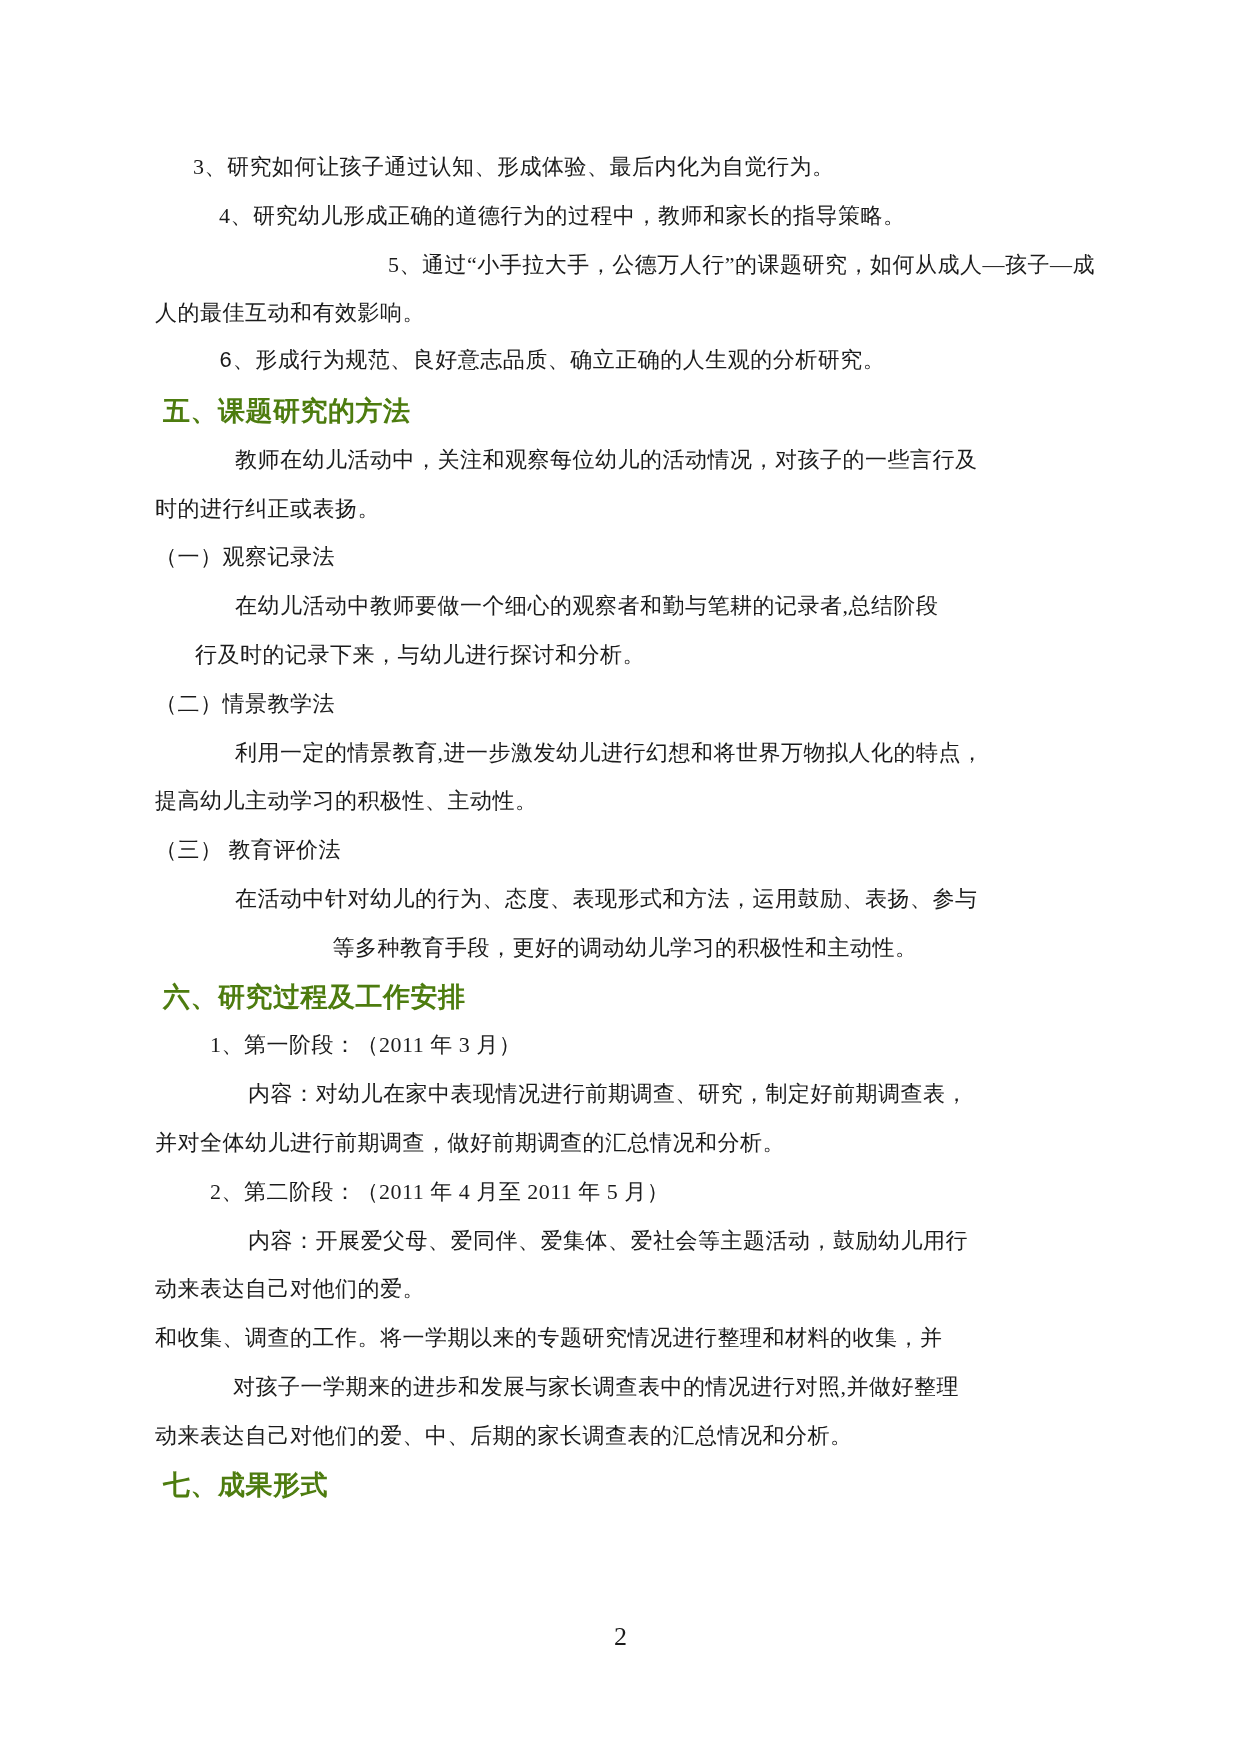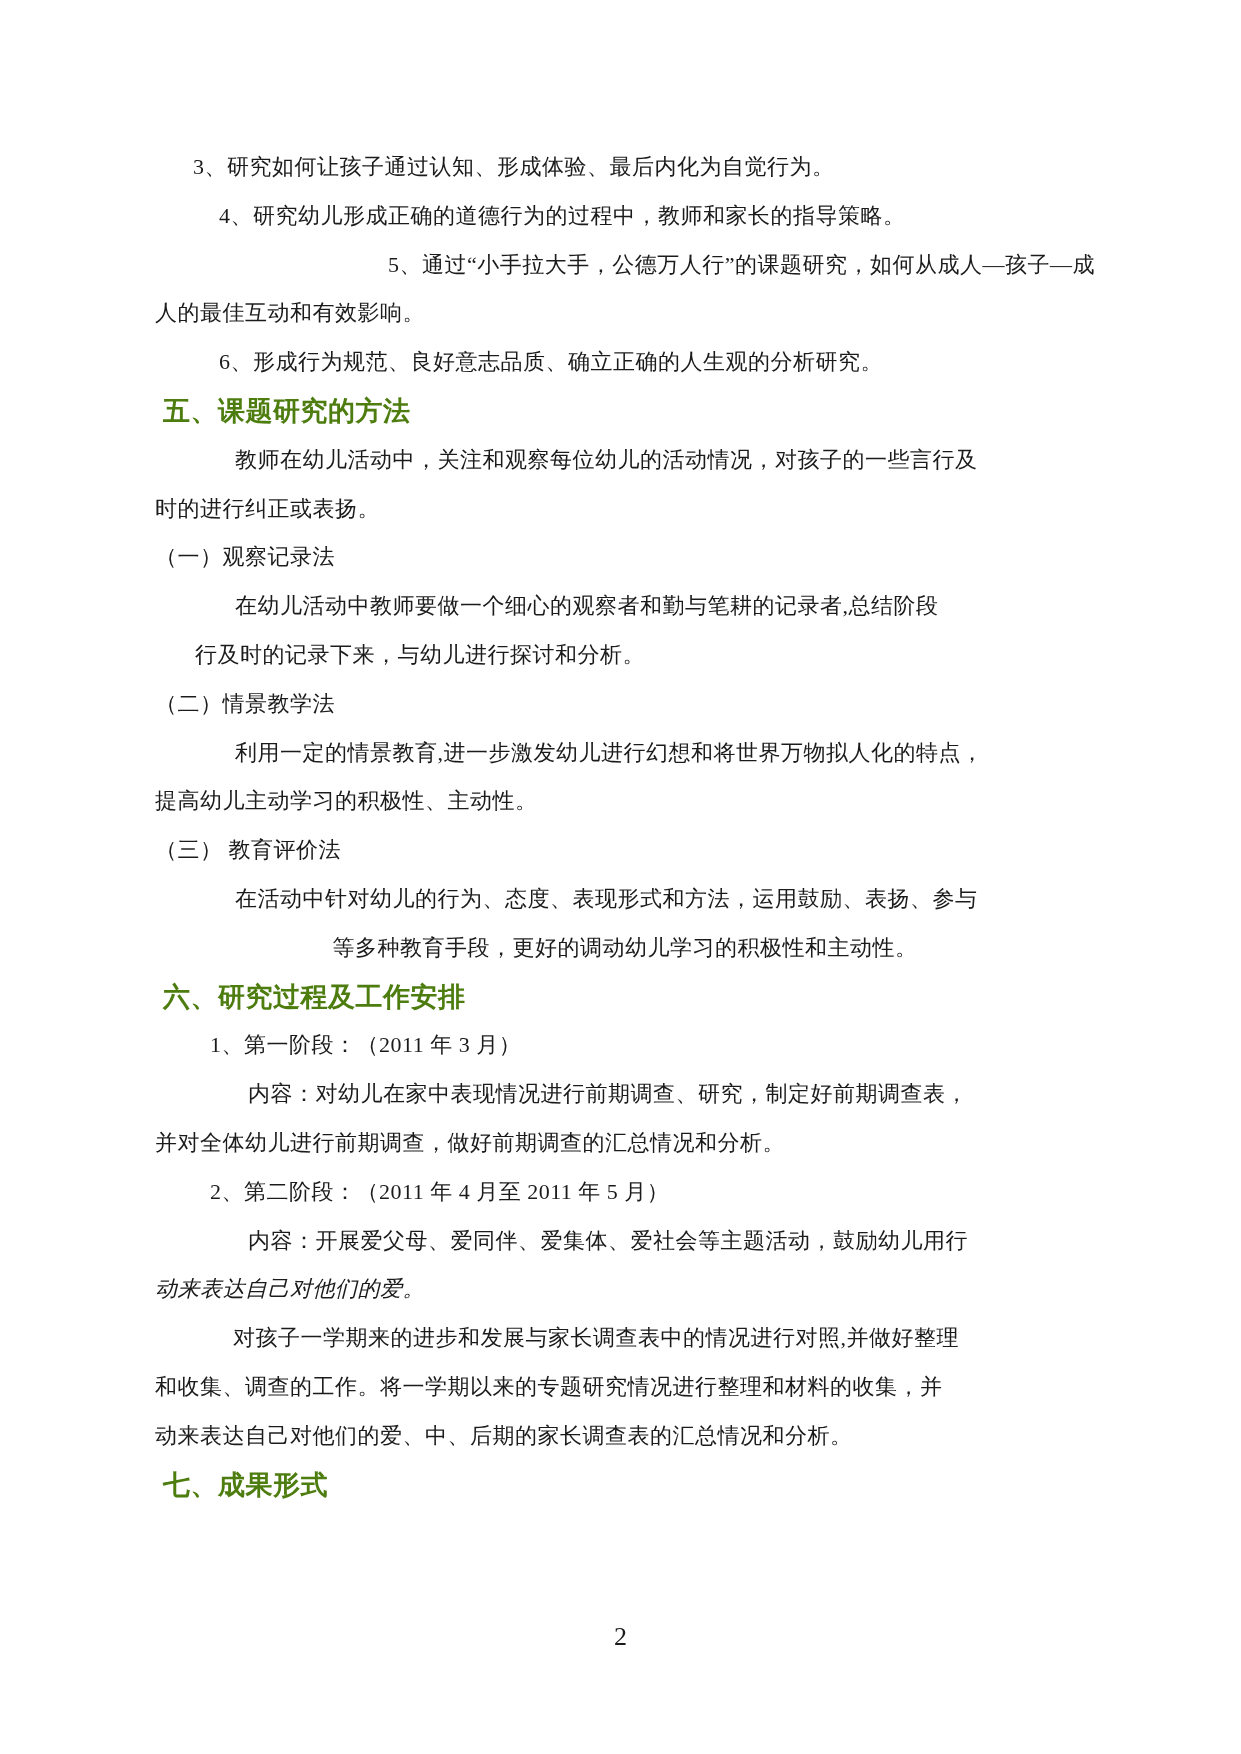--- a/index.html
+++ b/index.html
@@ -43,41 +43,41 @@
 </style>
 </head>
 <body>
 
 <div class="page">
   <div class="content">
       <div class="line" style="padding-left: 38px;">3、研究如何让孩子通过认知、形成体验、最后内化为自觉行为。</div>
       <div class="line" style="padding-left: 64px;">4、研究幼儿形成正确的道德行为的过程中，教师和家长的指导策略。</div>
       <div class="line" style="padding-left: 80px; text-align: right;">5、通过“小手拉大手，公德万人行”的课题研究，如何从成人—孩子—成</div>
       <div class="line" style="padding-left: 0px;">人的最佳互动和有效影响。</div>
-      <div class="line" style="padding-left: 64px;">6、形成行为规范、良好意志品质、确立正确的人生观的分析研究。</div>
+      <div class="line" style="padding-left: 64px; font-family: Liberation Mono, monospace;">6、形成行为规范、良好意志品质、确立正确的人生观的分析研究。</div>
       <div class="line bold" style="padding-left: 8px;">五、课题研究的方法</div>
       <div class="line" style="padding-left: 80px;">教师在幼儿活动中，关注和观察每位幼儿的活动情况，对孩子的一些言行及</div>
       <div class="line" style="padding-left: 0px;">时的进行纠正或表扬。</div>
       <div class="line" style="padding-left: 0px;">（一）观察记录法</div>
       <div class="line" style="padding-left: 80px;">在幼儿活动中教师要做一个细心的观察者和勤与笔耕的记录者,总结阶段</div>
       <div class="line" style="padding-left: 0px; margin-left: 40px;">行及时的记录下来，与幼儿进行探讨和分析。</div>
       <div class="line" style="padding-left: 0px;">（二）情景教学法</div>
       <div class="line" style="padding-left: 80px;">利用一定的情景教育,进一步激发幼儿进行幻想和将世界万物拟人化的特点，</div>
       <div class="line" style="padding-left: 0px;">提高幼儿主动学习的积极性、主动性。</div>
       <div class="line" style="padding-left: 0px;">（三） 教育评价法</div>
       <div class="line" style="padding-left: 80px;">在活动中针对幼儿的行为、态度、表现形式和方法，运用鼓励、表扬、参与</div>
       <div class="line" style="padding-left: 0px; text-align: center;">等多种教育手段，更好的调动幼儿学习的积极性和主动性。</div>
       <div class="line bold" style="padding-left: 8px;">六、研究过程及工作安排</div>
       <div class="line" style="padding-left: 55px;">1、第一阶段：（2011 年 3 月）</div>
       <div class="line" style="padding-left: 93px;">内容：对幼儿在家中表现情况进行前期调查、研究，制定好前期调查表，</div>
       <div class="line" style="padding-left: 0px;">并对全体幼儿进行前期调查，做好前期调查的汇总情况和分析。</div>
       <div class="line" style="padding-left: 55px;">2、第二阶段：（2011 年 4 月至 2011 年 5 月）</div>
       <div class="line" style="padding-left: 93px;">内容：开展爱父母、爱同伴、爱集体、爱社会等主题活动，鼓励幼儿用行</div>
-      <div class="line" style="padding-left: 0px; font-style: italic;">动来表达自己对他们的爱。</div>
+      <div class="line" style="padding-left: 0px;">动来表达自己对他们的爱。</div>
+      <div class="line" style="padding-left: 0px;">和收集、调查的工作。将一学期以来的专题研究情况进行整理和材料的收集，并</div>
       <div class="line" style="padding-left: 78px;">对孩子一学期来的进步和发展与家长调查表中的情况进行对照,并做好整理</div>
-      <div class="line" style="padding-left: 0px;">和收集、调查的工作。将一学期以来的专题研究情况进行整理和材料的收集，并</div>
       <div class="line" style="padding-left: 0px;">动来表达自己对他们的爱、中、后期的家长调查表的汇总情况和分析。</div>
       <div class="line bold" style="padding-left: 8px;">七、成果形式</div>
     </div>
   <div class="footer">
     <span>2</span>
   </div>
 </div>
 
 </body></html>

